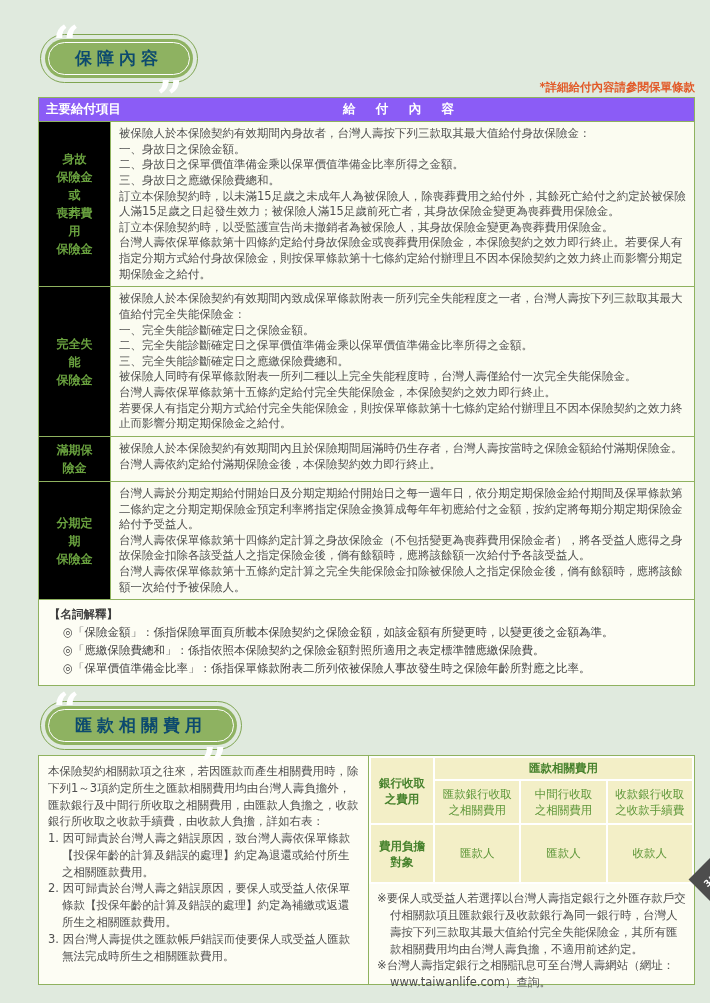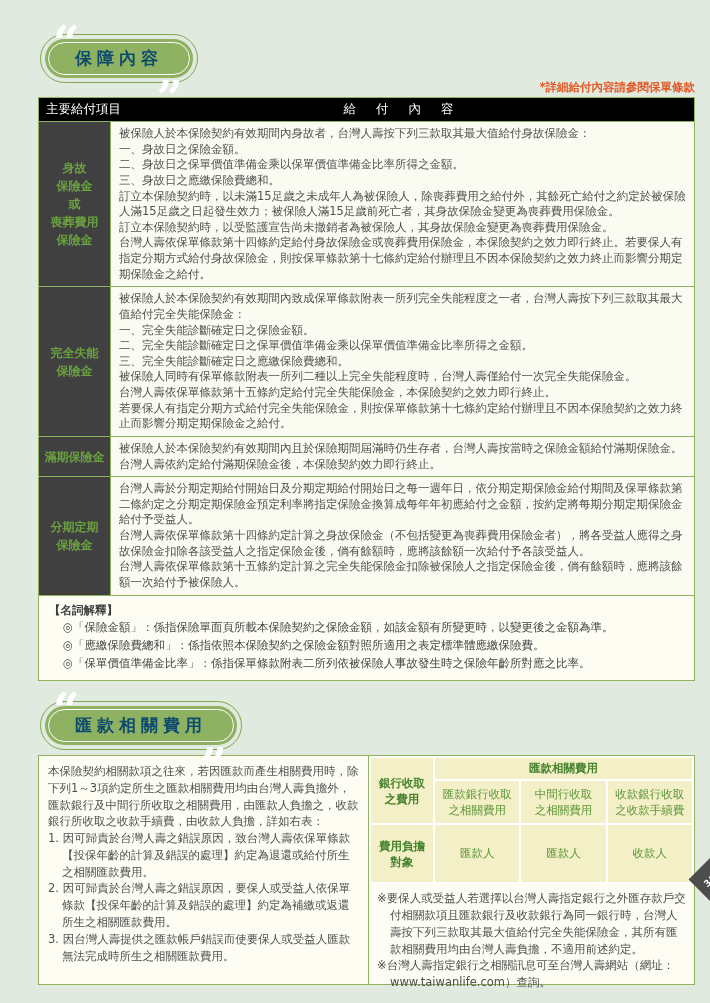--- a/index.html
+++ b/index.html
@@ -15,28 +15,28 @@
   .badge-text { color:#0c4a6e; font-weight:bold; font-size:17px; letter-spacing:5px; white-space:nowrap; }
   .quote { position:absolute; color:#fff; font-family:"DejaVu Serif", serif; font-weight:bold; font-size:46px; line-height:0; z-index:2; }
   .q-open { top:8px; left:12px; }
   .q-close { bottom:-16px; right:14px; }
   .badge1 { top:34px; }
   .badge2 { top:701px; }
   
   .note { position:absolute; top:80px; right:15px; color:#e25a28; font-weight:bold; font-size:11.5px; }
   
   .main-table { position:absolute; left:38px; top:97px; width:657px; border:1.5px solid #8fb25f; background:#fbfcf1; }
-  .thead { position:relative; background:#000000; color:#fff; font-weight:normal; font-size:12.5px; padding:3px 0; }
+  .thead { position:relative; background:#8b5cf6; color:#fff; font-weight:bold; font-size:12.5px; padding:3px 0; }
   .th-left { position:absolute; left:7px; top:3px; white-space:nowrap; }
   .th-right { display:block; margin-left:72px; text-align:center; letter-spacing:8px; }
   .trow { display:flex; border-top:1.5px solid #8fb25f; }
   .tlabel {
-    width:72px; flex:0 0 72px; background:#404040; color:#6aa23f; font-weight:bold; font-size:12px;
+    width:72px; flex:0 0 72px; background:#000000; color:#6aa23f; font-weight:bold; font-size:12px;
     display:flex; align-items:center; justify-content:center; text-align:center;
-    white-space:pre-line; line-height:1.5; border-right:1.5px solid #8fb25f; padding:4px 2px;
+    white-space:pre-line; line-height:1.5; border-right:1.5px solid #8fb25f; padding:4px 14px;
   }
   .tcontent { flex:1; padding:4px 8px; font-size:11.5px; line-height:1.36; color:#4f4f4f; }
   .para { margin:0; }
   .glossary { border-top:1.5px solid #8fb25f; background:#fdfdf4; padding:6px 10px 7px 10px; font-size:11.5px; line-height:1.55; color:#444; }
   .glossary-title { font-weight:bold; color:#3d3d3d; }
   .glossary-item { padding-left:14px; }
   
   .fees-box { position:absolute; left:38px; top:755px; width:657px; height:230px; border:1.5px solid #8fb25f; background:#fdfdf4; display:flex; }
   .fees-left { width:330px; flex:0 0 330px; border-right:1.5px solid #8fb25f; padding:7px 9px; font-size:11.5px; line-height:1.46; color:#4f4f4f; }
   .fee-item { padding-left:14px; text-indent:-14px; }

